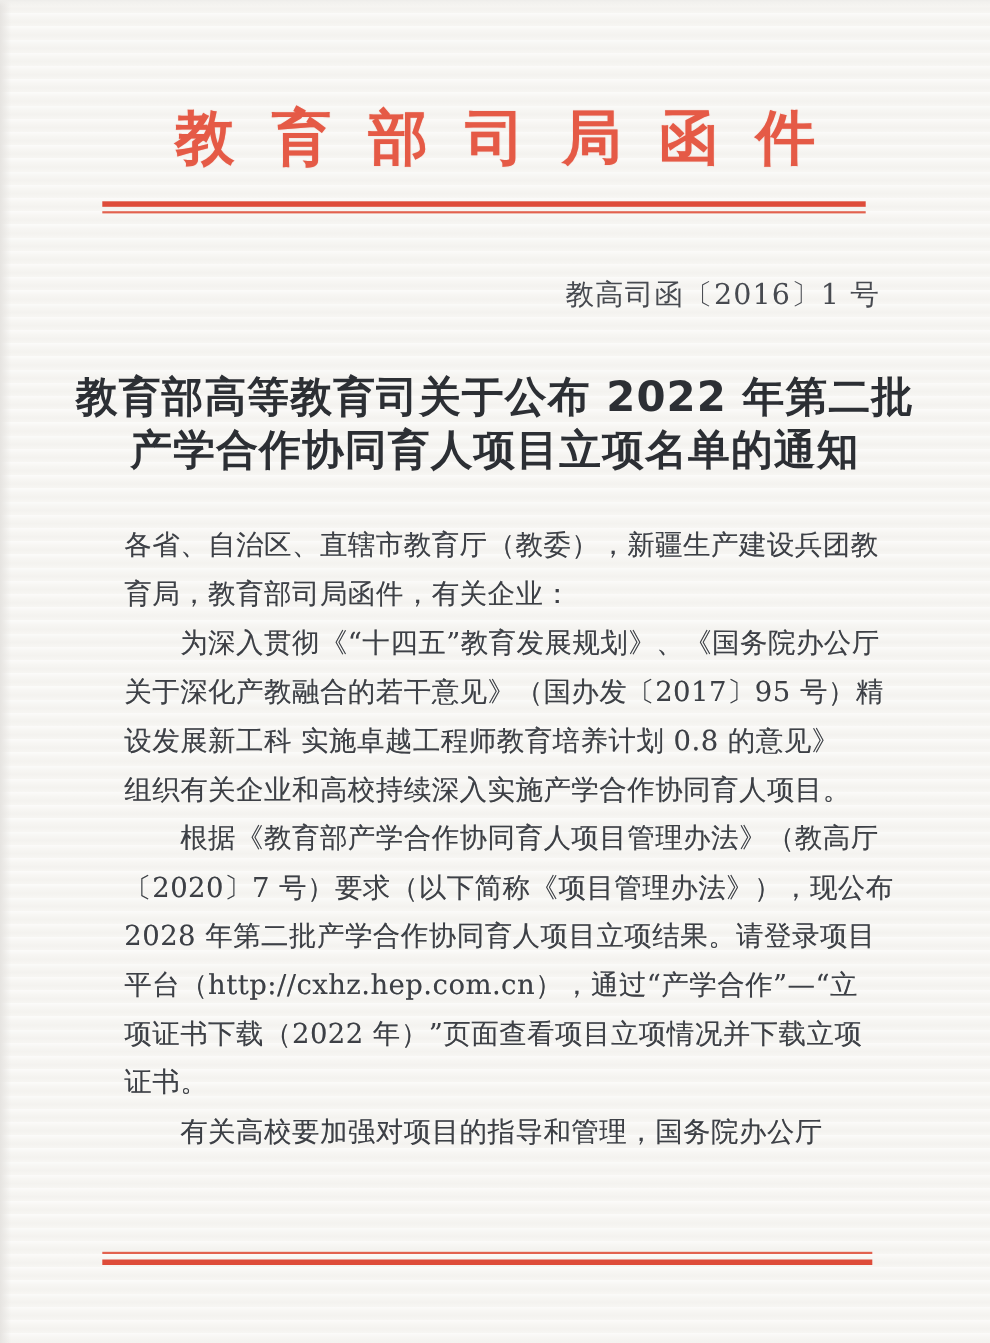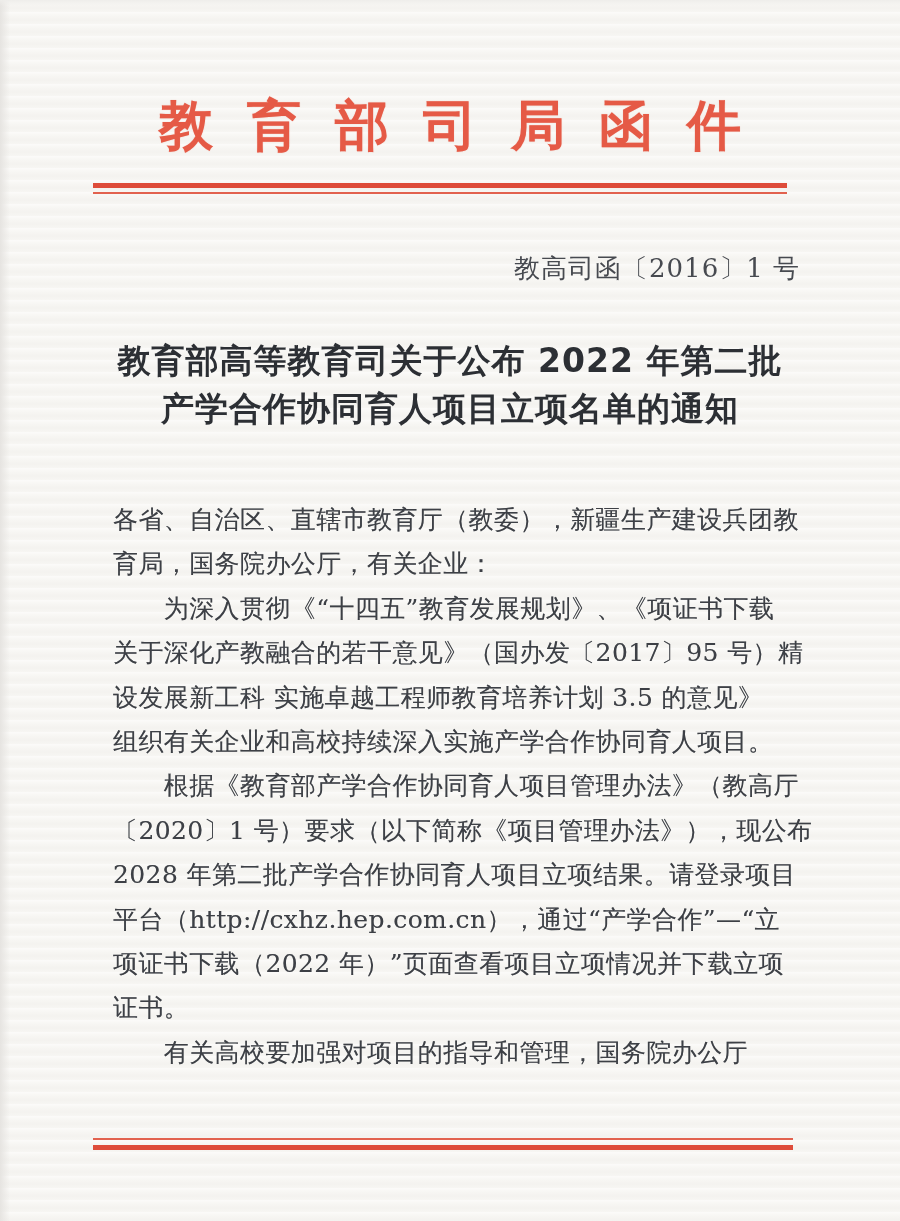--- a/index.html
+++ b/index.html
@@ -90,29 +90,29 @@
   }
 
   .notice-title {
     position: absolute;
     top: 337px;
     left: 0;
     width: 900px;
     text-align: center;
     font-family: "DejaVu Sans", sans-serif;
     font-weight: 700;
-    font-size: 33px;
+    font-size: 38px;
     line-height: 48px;
     letter-spacing: 1px;
     color: #2c2f34;
   }
 
   .doc-body {
     position: absolute;
-    top: 498px;
+    top: 474px;
     left: 113px;
     width: 700px;
     font-family: "DejaVu Serif", serif;
     font-size: 25px;
     line-height: 44.4px;
     letter-spacing: 0.4px;
     color: #3d4046;
     text-shadow: 0 0 0.5px rgba(61,64,70,0.4);
   }
   .doc-body .line {
@@ -133,27 +133,27 @@
 
   <div class="doc-number">教高司函〔2016〕1 号</div>
 
   <div class="notice-title">
     <div>教育部高等教育司关于公布 2022 年第二批</div>
     <div>产学合作协同育人项目立项名单的通知</div>
   </div>
 
   <div class="doc-body">
     <div class="line">各省、自治区、直辖市教育厅（教委），新疆生产建设兵团教</div>
-    <div class="line">育局，国务院办公厅，有关企业：</div>
-    <div class="line">　　为深入贯彻《“十四五”教育发展规划》、《项证书下载</div>
+    <div class="line">育局，教育部司局函件，有关企业：</div>
+    <div class="line">　　为深入贯彻《“十四五”教育发展规划》、《国务院办公厅</div>
     <div class="line">关于深化产教融合的若干意见》（国办发〔2017〕95 号）精</div>
-    <div class="line">设发展新工科 实施卓越工程师教育培养计划 3.5 的意见》</div>
+    <div class="line">设发展新工科 实施卓越工程师教育培养计划 0.8 的意见》</div>
     <div class="line">组织有关企业和高校持续深入实施产学合作协同育人项目。</div>
     <div class="line">　　根据《教育部产学合作协同育人项目管理办法》（教高厅</div>
-    <div class="line">〔2020〕1 号）要求（以下简称《项目管理办法》），现公布</div>
+    <div class="line">〔2020〕7 号）要求（以下简称《项目管理办法》），现公布</div>
     <div class="line">2028 年第二批产学合作协同育人项目立项结果。请登录项目</div>
     <div class="line">平台（http://cxhz.hep.com.cn），通过“产学合作”—“立</div>
     <div class="line">项证书下载（2022 年）”页面查看项目立项情况并下载立项</div>
     <div class="line">证书。</div>
     <div class="line">　　有关高校要加强对项目的指导和管理，国务院办公厅</div>
   </div>
 
   <div class="rule-bottom"></div>
 
 </div>

